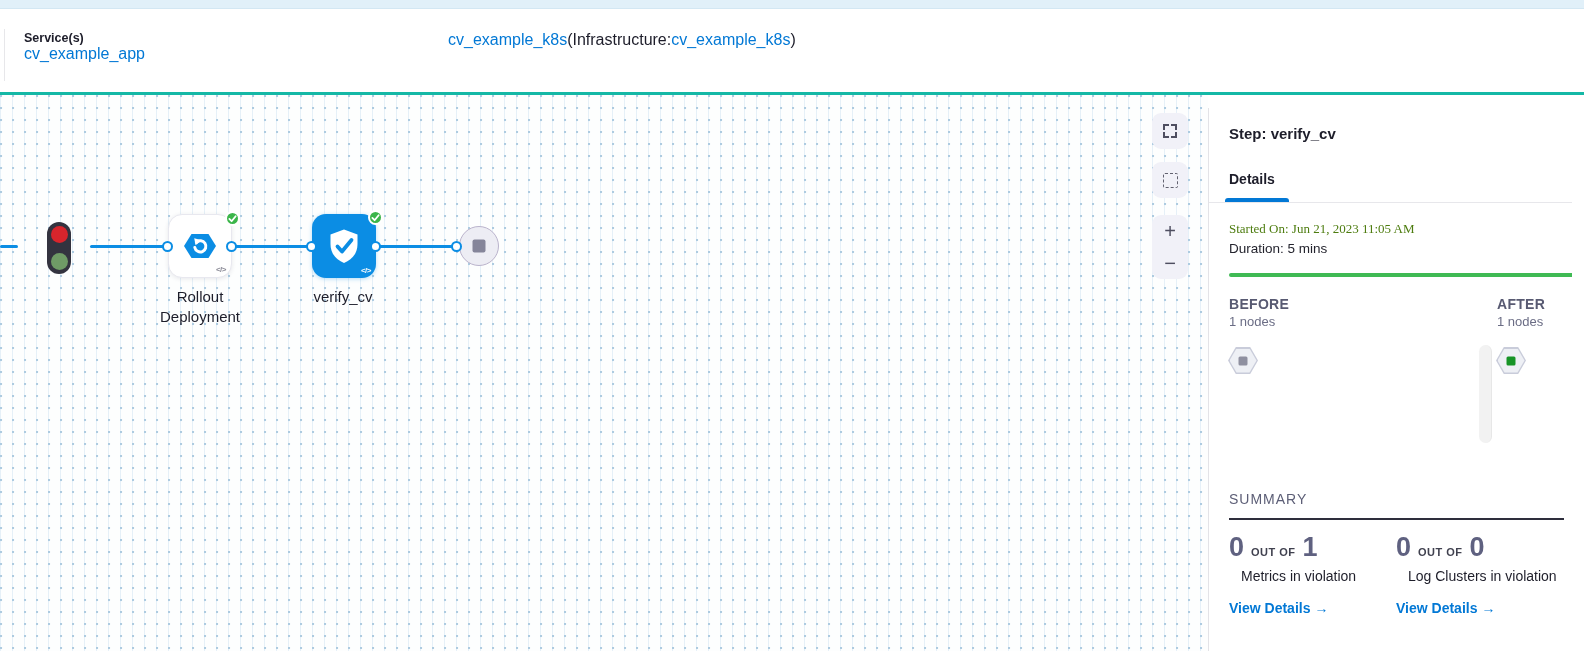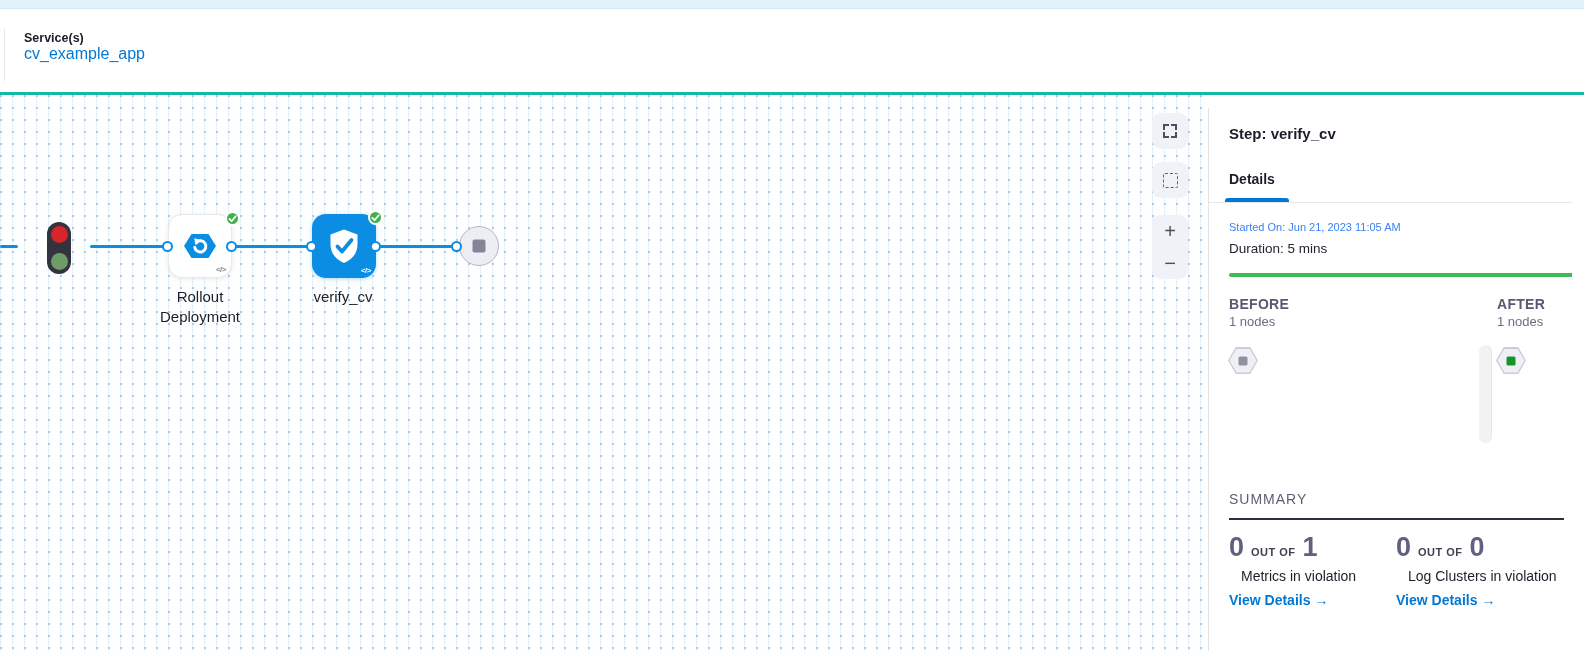--- a/index.html
+++ b/index.html
@@ -51,21 +51,21 @@
   .ctl-pill { position:absolute; left:1152px; top:120px; width:36px; height:64px; border-radius:9px; background:#f1f1f8; display:flex; flex-direction:column; align-items:center; justify-content:space-around; }
   .ctl-glyph { font-size:20px; color:#4e4e60; line-height:1; cursor:pointer; user-select:none; }
   .marquee-box { width:15px; height:15px; border:1.6px dashed #61616f; border-radius:2px; }
 
   
   .panel { position:absolute; left:1208px; top:108px; width:364px; height:556px; background:#fff; border-left:1px solid #e3e3e7; }
   .panel-title { position:absolute; left:20px; top:17px; font-size:15px; font-weight:700; color:#1d1d2a; }
   .tab { position:absolute; left:20px; top:63px; font-size:14px; font-weight:700; color:#1d1d2a; cursor:pointer; }
   .tab-underline { position:absolute; left:16px; top:90px; width:64px; height:4px; background:#0278d5; border-radius:3px 3px 0 0; }
   .tab-divider { position:absolute; left:0; top:94px; width:100%; height:1px; background:#e7e7eb; }
-  .meta1 { position:absolute; left:20px; top:113px; font-size:11px; color:#3b82f6; }
+  .meta1 { position:absolute; left:20px; top:113px; font-size:13px; color:#4d7c0f;font-family:Liberation Serif, serif; }
   .meta2 { position:absolute; left:20px; top:133px; font-size:13.5px; color:#24242e; }
   .progress { position:absolute; left:20px; top:165px; width:calc(100% - 20px); height:4px; background:#3fba54; border-radius:3px 0 0 3px; }
 
   .col-head { position:absolute; font-size:14px; font-weight:700; color:#585a72; letter-spacing:.3px; top:188px; }
   .col-sub { position:absolute; font-size:13px; color:#6b6d85; top:206px; }
   .before-col { left:20px; } .after-col { left:288px; }
 
   .hexwrap { position:absolute; top:239px; width:30px; height:27px; cursor:pointer; }
   .hex-outer { width:30px; height:27px; background:#c9ccda; clip-path:polygon(26% 0,74% 0,100% 50%,74% 100%,26% 100%,0 50%); position:relative; }
   .hex-inner { position:absolute; inset:1.5px; background:#eef0f5; clip-path:polygon(26% 0,74% 0,100% 50%,74% 100%,26% 100%,0 50%); }
@@ -75,37 +75,40 @@
   .scroll-strip { position:absolute; left:270px; top:237px; width:13px; height:98px; background:#f2f2f2; border-radius:7px; border-right:1px solid #e7e7e7; cursor:pointer; }
 
   .summary-label { position:absolute; left:20px; top:383px; font-size:14px; color:#5c5e76; letter-spacing:1px; }
   .summary-divider { position:absolute; left:20px; top:410px; width:calc(100% - 28px); height:2px; background:#2e2e3c; }
   .sum-card { position:absolute; top:424px; }
   .sum-card.c1 { left:20px; } .sum-card.c2 { left:187px; }
   .numline { display:flex; align-items:baseline; }
   .bignum { font-size:27px; font-weight:700; color:#5f6180; }
   .outof { font-size:11px; font-weight:700; color:#40414f; letter-spacing:.5px; margin:0 7px; }
   .caption { margin-top:5px; font-size:14px; color:#1e1e2a;margin-left:12px; }
-  .vdlink { margin-top:8px; font-size:14px; font-weight:700; color:#0278d5; cursor:pointer; }
+  .vdlink { margin-top:16px; font-size:14px; font-weight:700; color:#0278d5; cursor:pointer; }
   .vdlink .arr { margin-left:4px; }
 </style>
 </head>
 <body>
 
 <div class="top-strip"></div>
 
 <div class="header">
   <div class="hairline"></div>
   <div class="hgroup svc">
     <div class="hlabel">Service(s)</div>
     <div class="hlink-line">
       <span class="hlink">cv_example_app</span>
     </div>
   </div>
   <div class="hgroup env">
+    <div class="hlink-line">
+      <span class="hlink">cv_example_k8s</span><span class="hplain">(Infrastructure:</span><span class="hlink">cv_example_k8s</span><span class="hplain">)</span>
+    </div>
   </div>
 </div>
 
 <div class="graph">
 
   <div class="edge" style="left:0;width:18px;"></div>
   <div class="edge" style="left:90px;width:78px;"></div>
   <div class="edge" style="left:232px;width:80px;"></div>
   <div class="edge" style="left:376px;width:81px;"></div>
 

